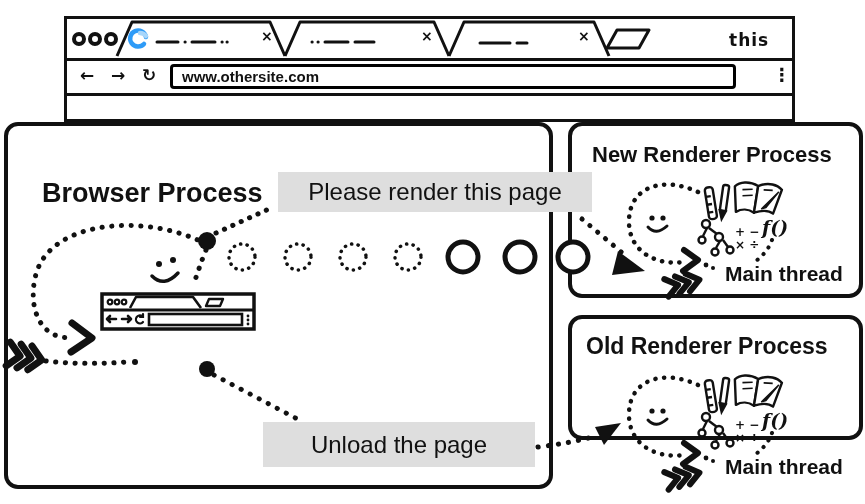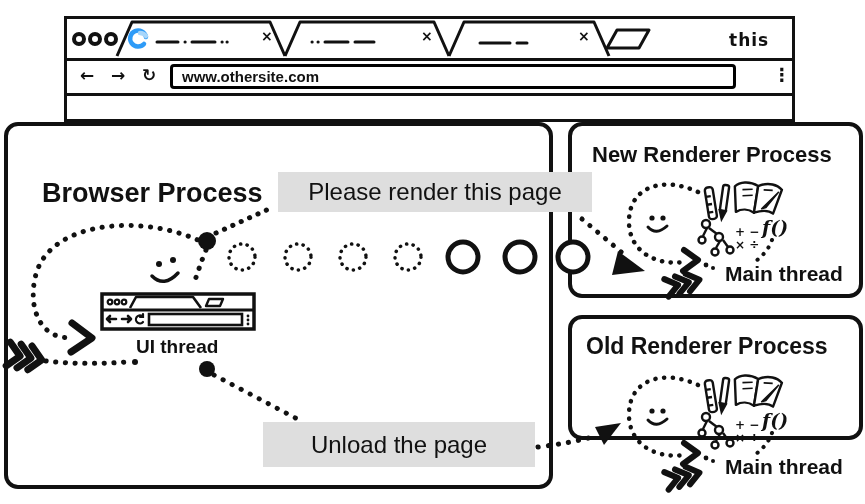--- a/index.html
+++ b/index.html
@@ -258,21 +258,20 @@
     <path d="M 30 16 L 36 5 L 93 5 L 101 16" fill="none" stroke="#111" stroke-width="2.6" stroke-linejoin="round"></path>
     <polygon points="106,14 109,7 123,7 120,14" fill="#fff" stroke="#111" stroke-width="2.4" stroke-linejoin="round"></polygon>
     <path d="M 8 27 h 8 M 10 24 l -3 3 l 3 3" fill="none" stroke="#111" stroke-width="2.6" stroke-linecap="round" stroke-linejoin="round"></path>
     <path d="M 22 27 h 8 M 28 24 l 3 3 l -3 3" fill="none" stroke="#111" stroke-width="2.6" stroke-linecap="round" stroke-linejoin="round"></path>
     <path d="M 42 24 a 4 4 0 1 0 1 6 M 43 22 v 3 h -3" fill="none" stroke="#111" stroke-width="2.2" stroke-linecap="round"></path>
     <rect x="49" y="22" width="93" height="11" fill="#fff" stroke="#111" stroke-width="2.6"></rect>
     <circle cx="148" cy="24" r="1.4" fill="#111"></circle>
       <circle cx="148" cy="28" r="1.4" fill="#111"></circle>
       <circle cx="148" cy="32" r="1.4" fill="#111"></circle>
   </svg>
-  <div id="ui-thread-label" class="abs">UI thread</div>
 
   <svg id="overlay" class="abs" width="865" height="504" viewBox="0 0 865 504">
 
     <g fill="none" stroke="#111" stroke-linecap="round">
       <path d="M 206 244 C 150 214, 52 218, 36 274 C 26 312, 44 342, 74 337" stroke-width="5" stroke-dasharray="0.2 9.5"></path>
       <path d="M 206 250 C 201 262, 198 272, 194 283" stroke-width="5" stroke-dasharray="0.2 9.5"></path>
       <path d="M 72 323 L 92 338 L 71 352" stroke-width="7" stroke-linejoin="round"></path>
       <path d="M 46 361 C 72 364, 100 364, 126 362" stroke-width="5" stroke-dasharray="0.2 9.5"></path>
       <circle cx="135" cy="362" r="3" fill="#111" stroke="none"></circle>
     </g>

